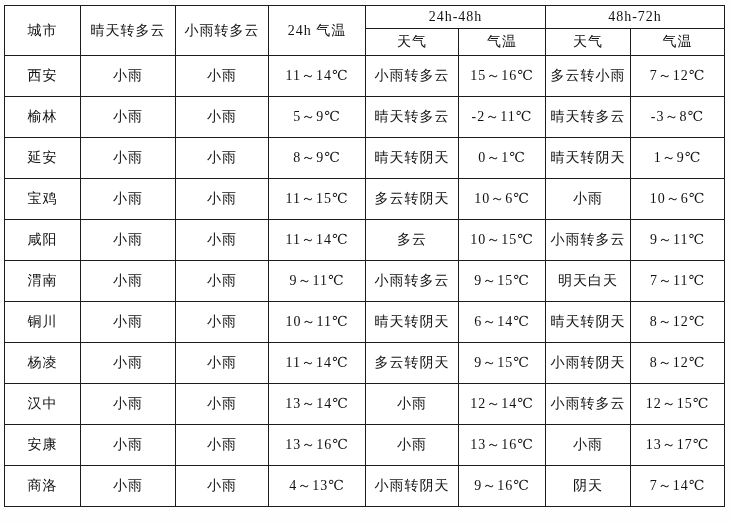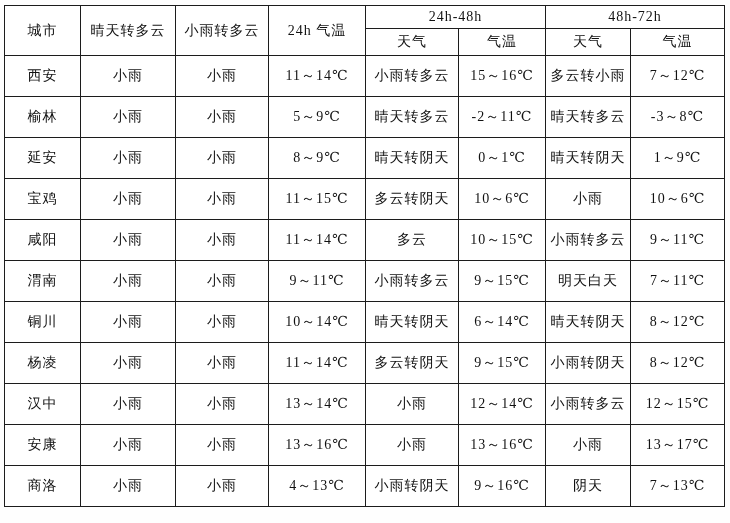--- a/index.html
+++ b/index.html
@@ -141,21 +141,21 @@
       <td>9～11℃</td>
       <td>小雨转多云</td>
       <td>9～15℃</td>
       <td>明天白天</td>
       <td>7～11℃</td>
     </tr>
         <tr>
       <td>铜川</td>
       <td>小雨</td>
       <td>小雨</td>
-      <td>10～14℃</td>
+      <td>10～11℃</td>
       <td>晴天转阴天</td>
       <td>6～14℃</td>
       <td>晴天转阴天</td>
       <td>8～12℃</td>
     </tr>
         <tr>
       <td>杨凌</td>
       <td>小雨</td>
       <td>小雨</td>
       <td>11～14℃</td>
@@ -185,18 +185,18 @@
       <td>13～17℃</td>
     </tr>
         <tr>
       <td>商洛</td>
       <td>小雨</td>
       <td>小雨</td>
       <td>4～13℃</td>
       <td>小雨转阴天</td>
       <td>9～16℃</td>
       <td>阴天</td>
-      <td>7～13℃</td>
+      <td>7～14℃</td>
     </tr>
       </tbody>
   </table>
 
 </div>
 
 </body></html>

